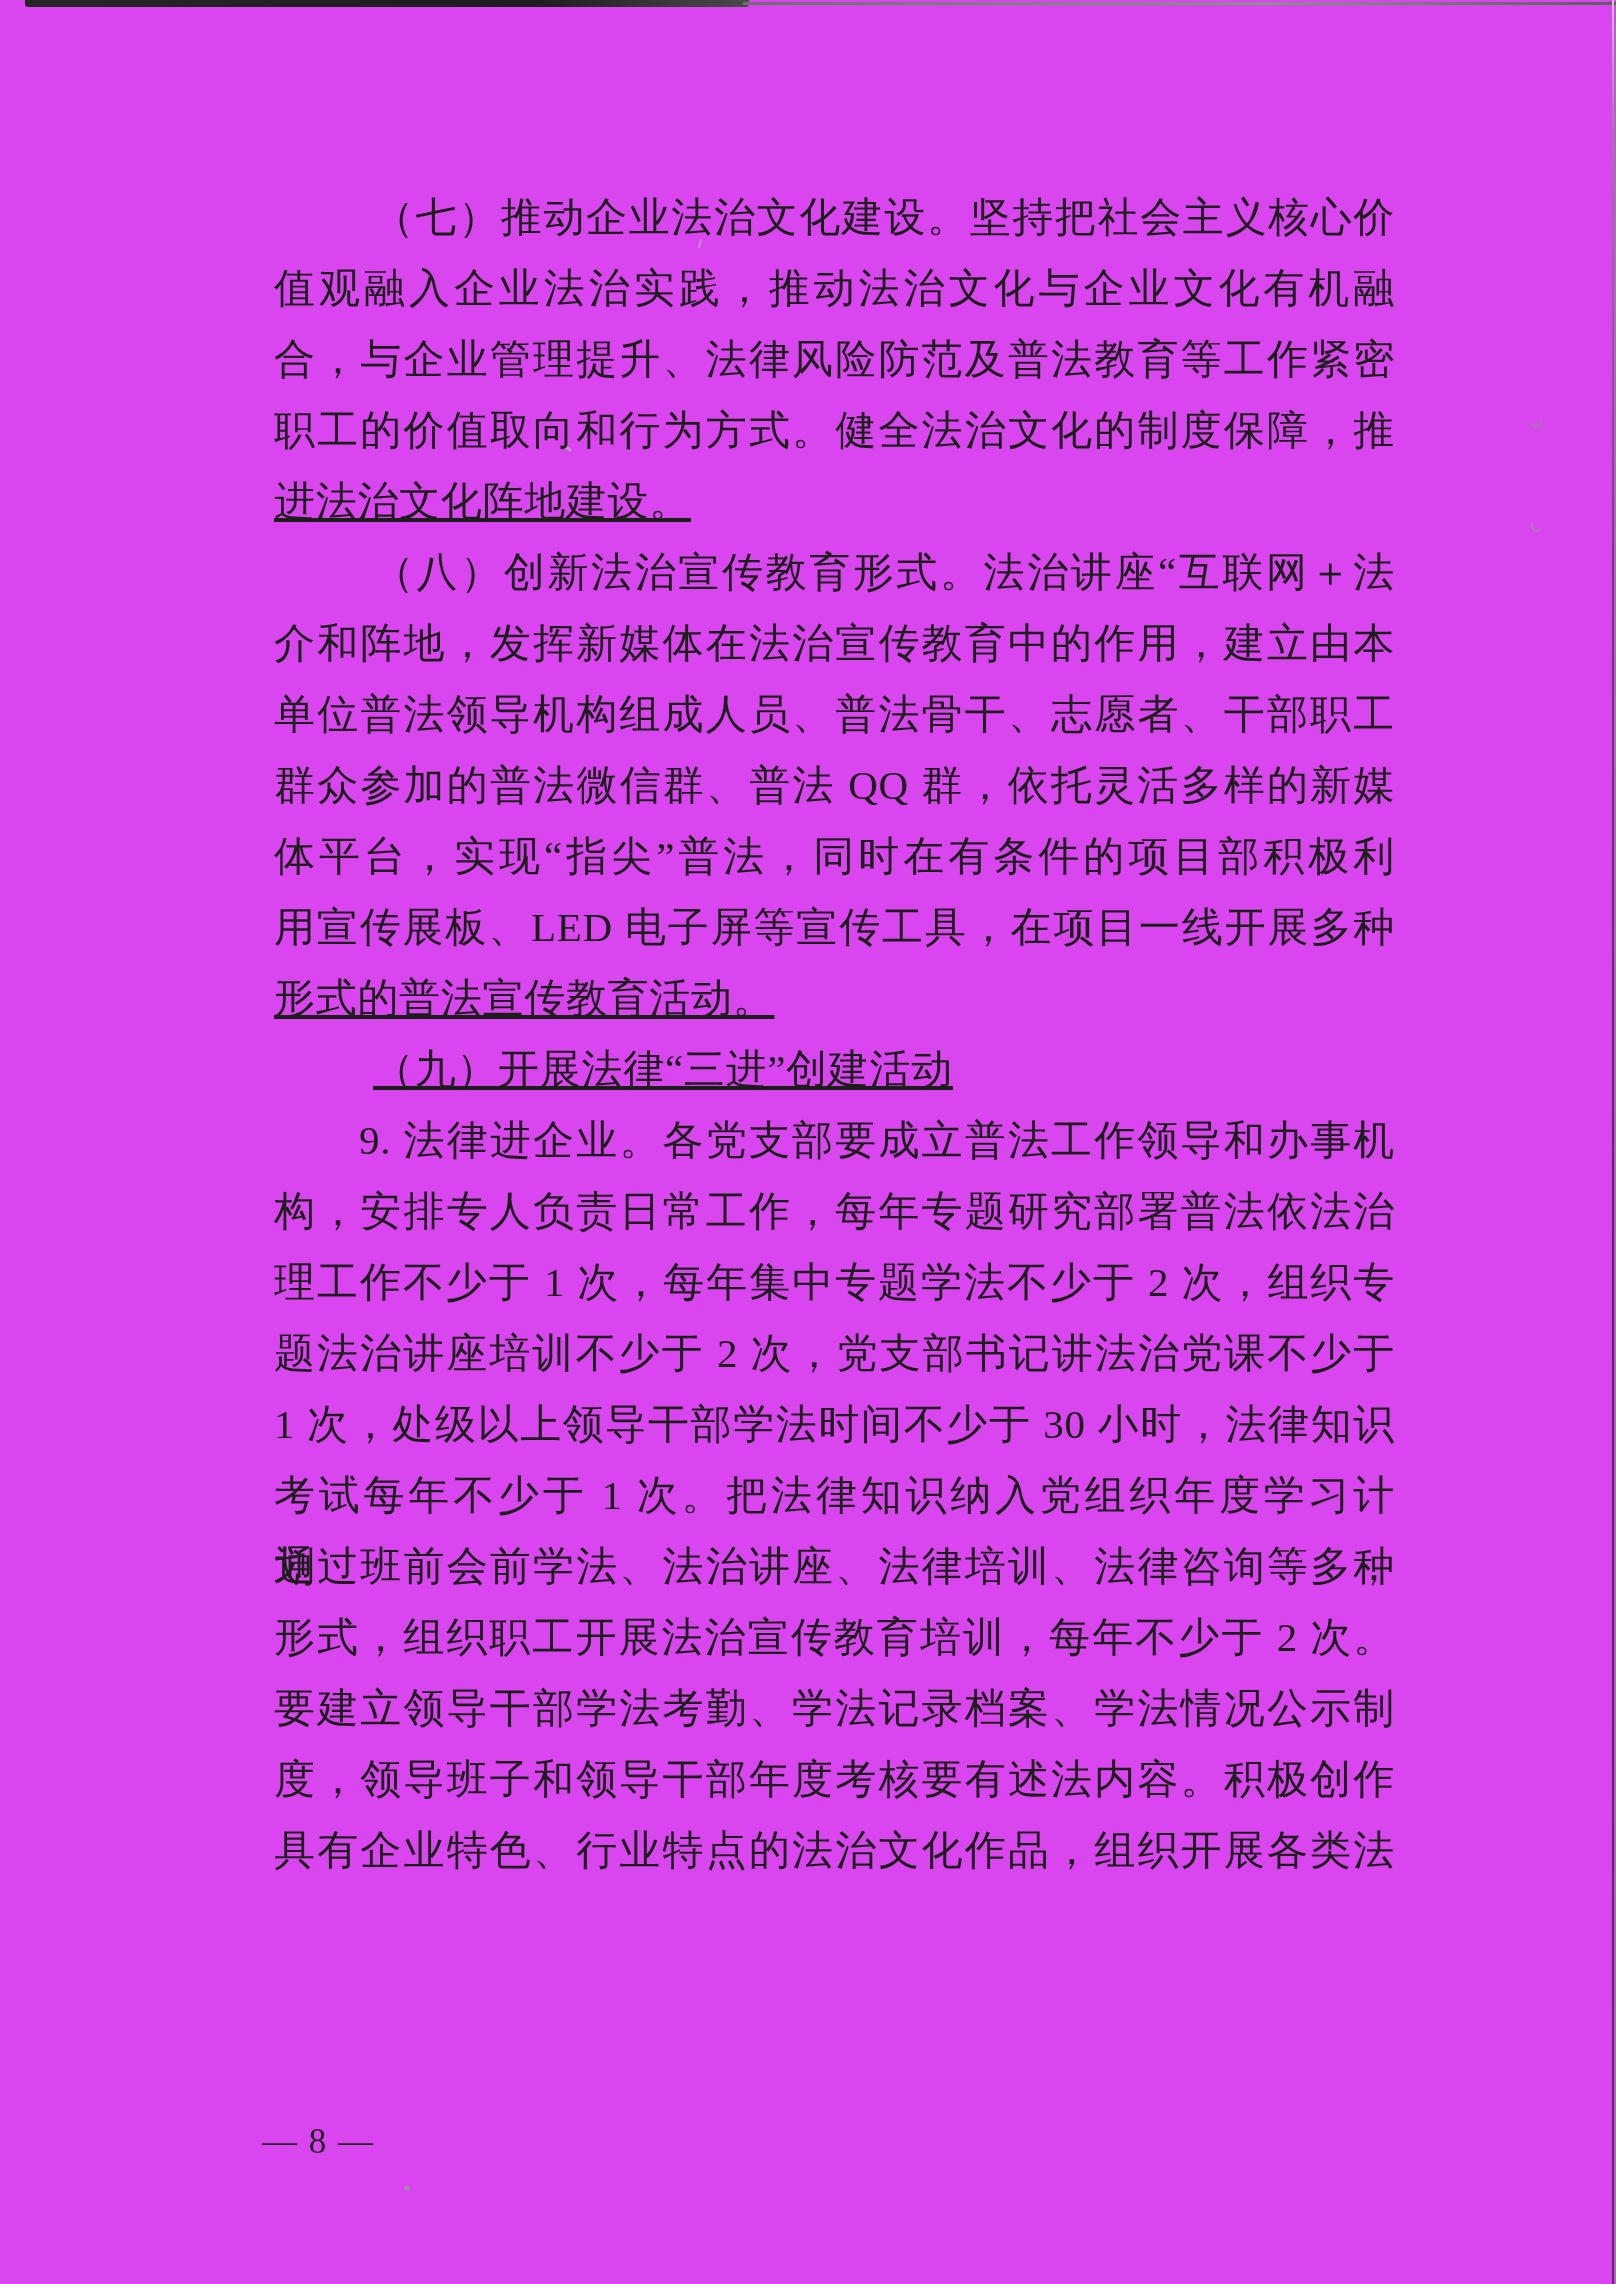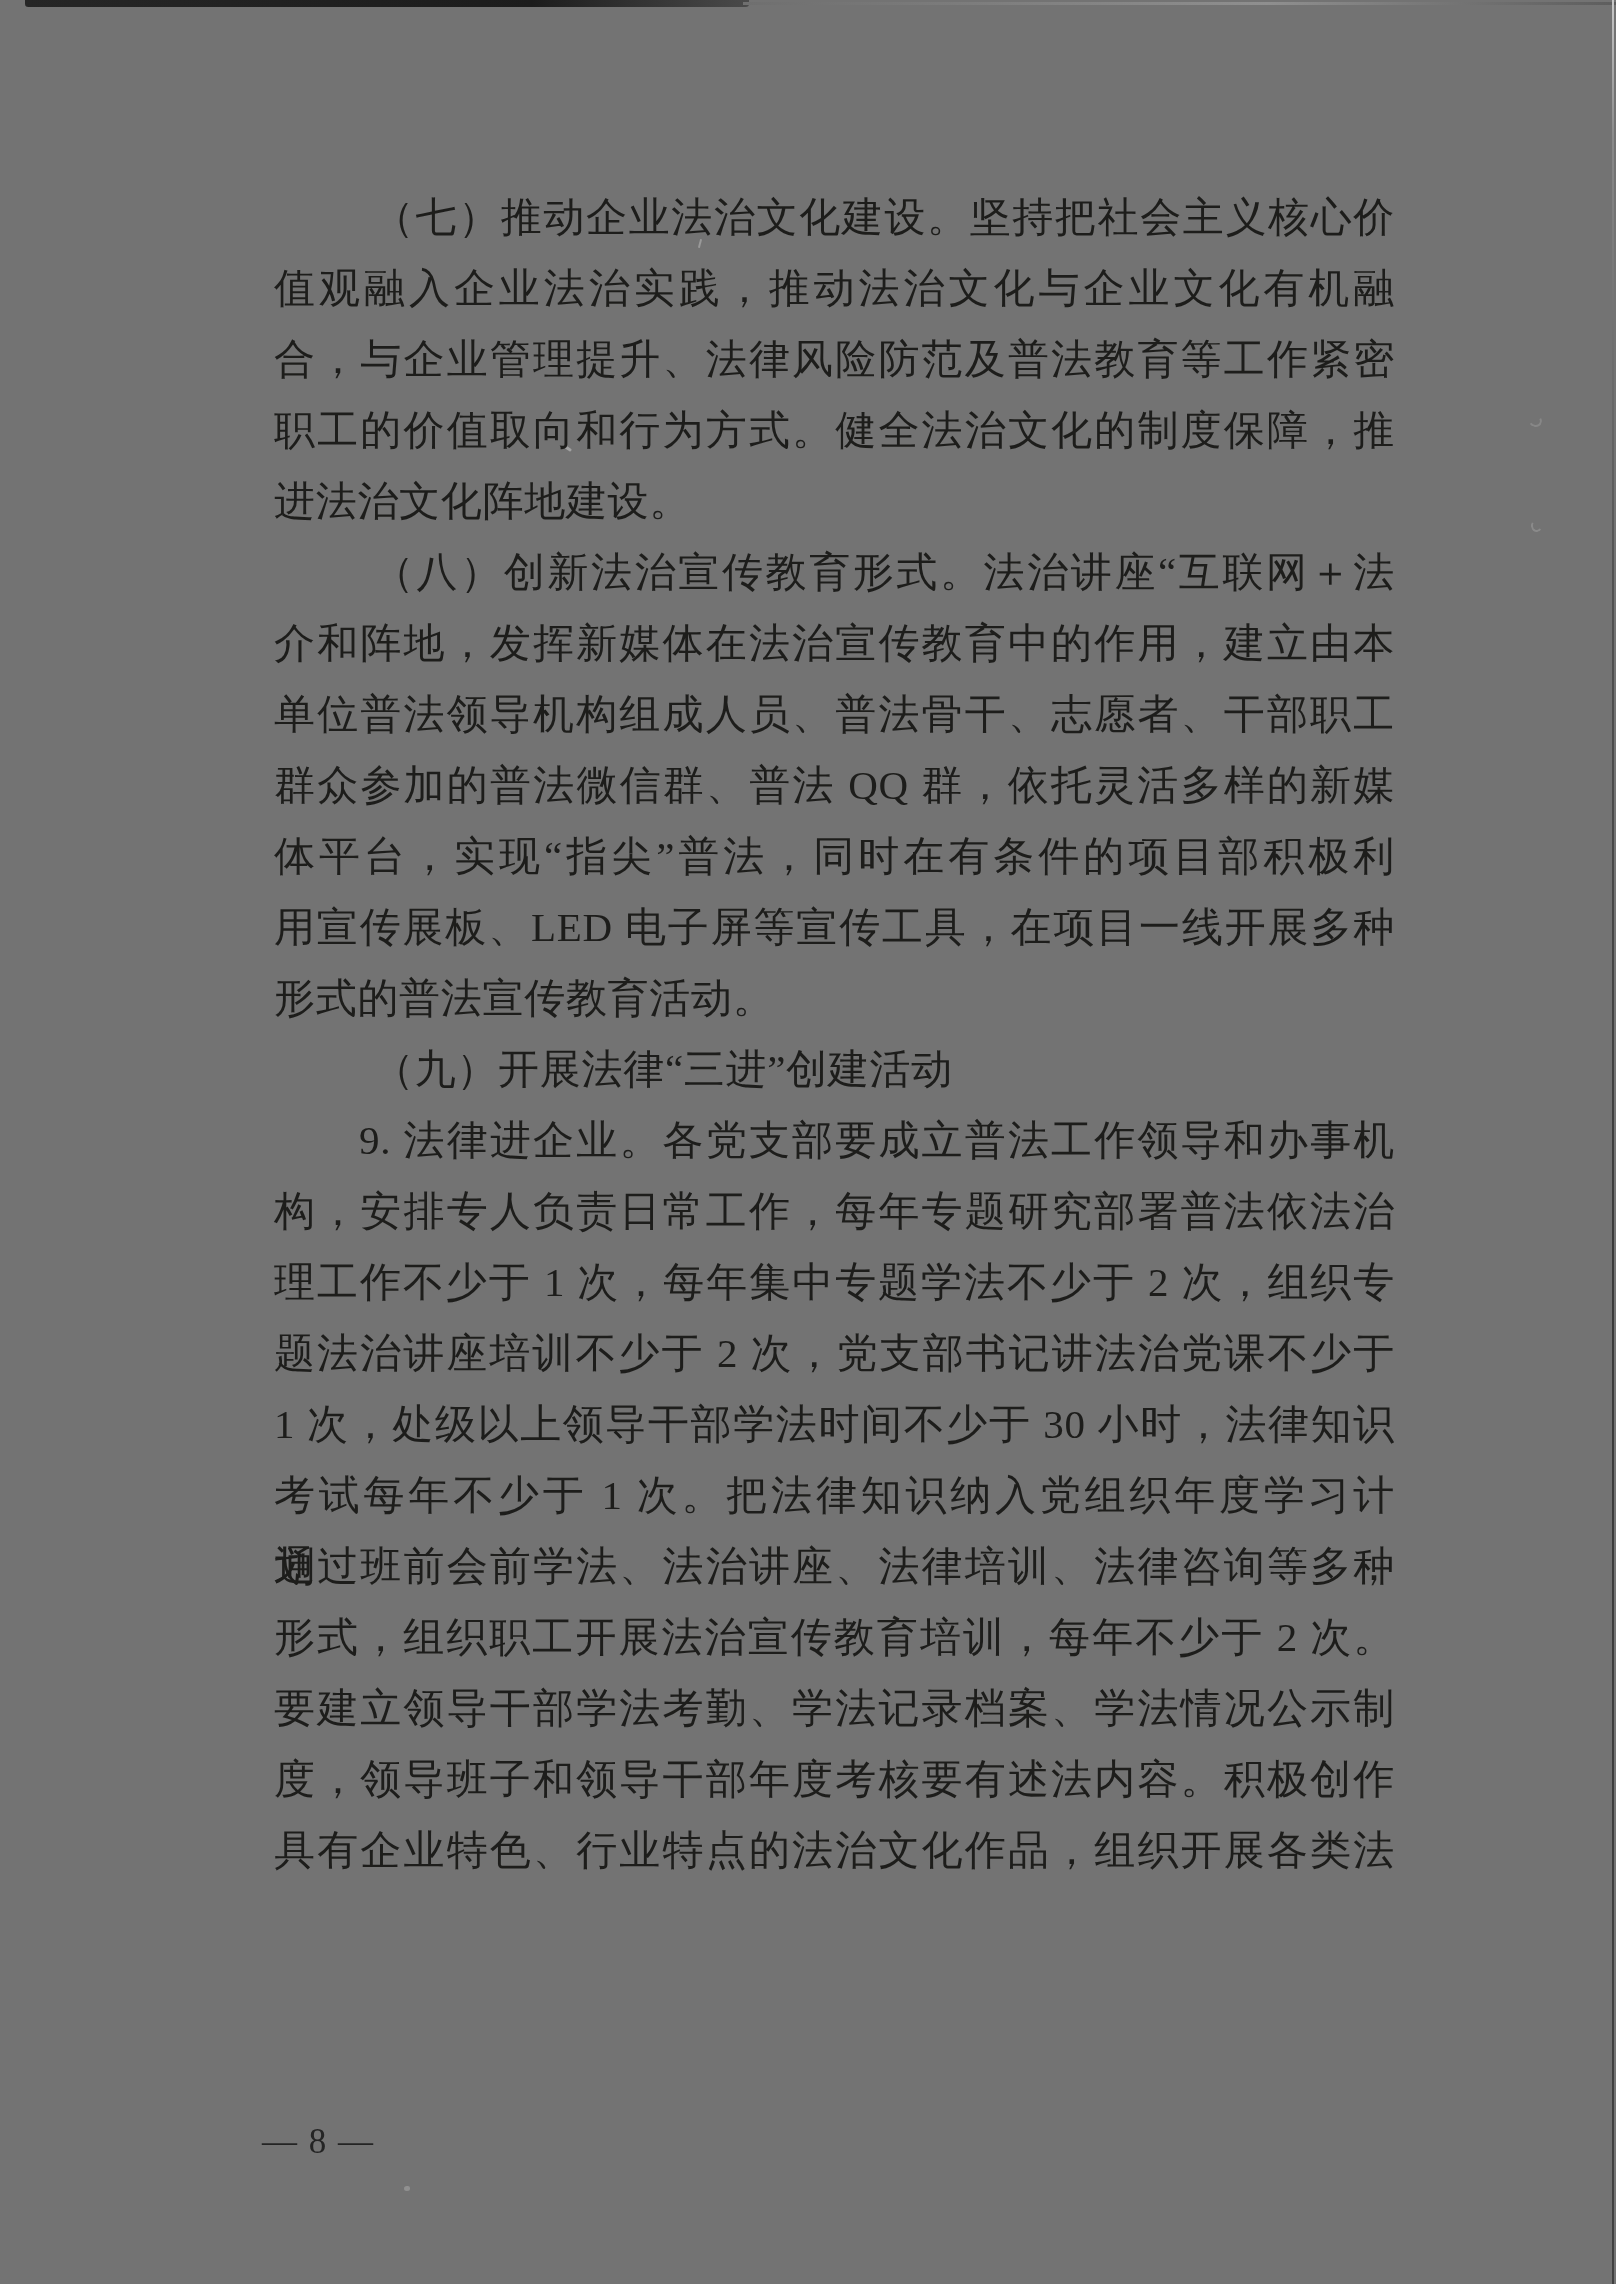--- a/index.html
+++ b/index.html
@@ -4,21 +4,21 @@
 <style>
   html, body {
     margin: 0;
     padding: 0;
     background: #fdfdfc;
   }
   .page {
     position: relative;
     width: 1617px;
     height: 2284px;
-    background: #737373;
+    background: #d946ef;
     overflow: hidden;
     font-family: "Liberation Serif", "DejaVu Serif", serif;
   }
 
   
   .edge-top-thick {
     position: absolute;
     left: 25px; top: 0;
     width: 724px; height: 6.5px;
     background: linear-gradient(to right, #262626, #1c1c1c 70%, #4a4a4a 100%);
@@ -96,20 +96,21 @@
     font-size: 41px;
     letter-spacing: 0.7px;
     white-space: normal;
     text-align: justify;
     text-align-last: justify;
     text-justify: inter-character;
   }
   .line.short {
     text-align: center;
     text-align-last: left;
+    text-decoration: underline;
   }
   .line.indent { text-indent: 99px; }
   .line.indent-num { text-indent: 85px; }
 
   .footer {
     position: absolute;
     left: 262px;
     top: 2116px;
     height: 52px;
     line-height: 52px;

